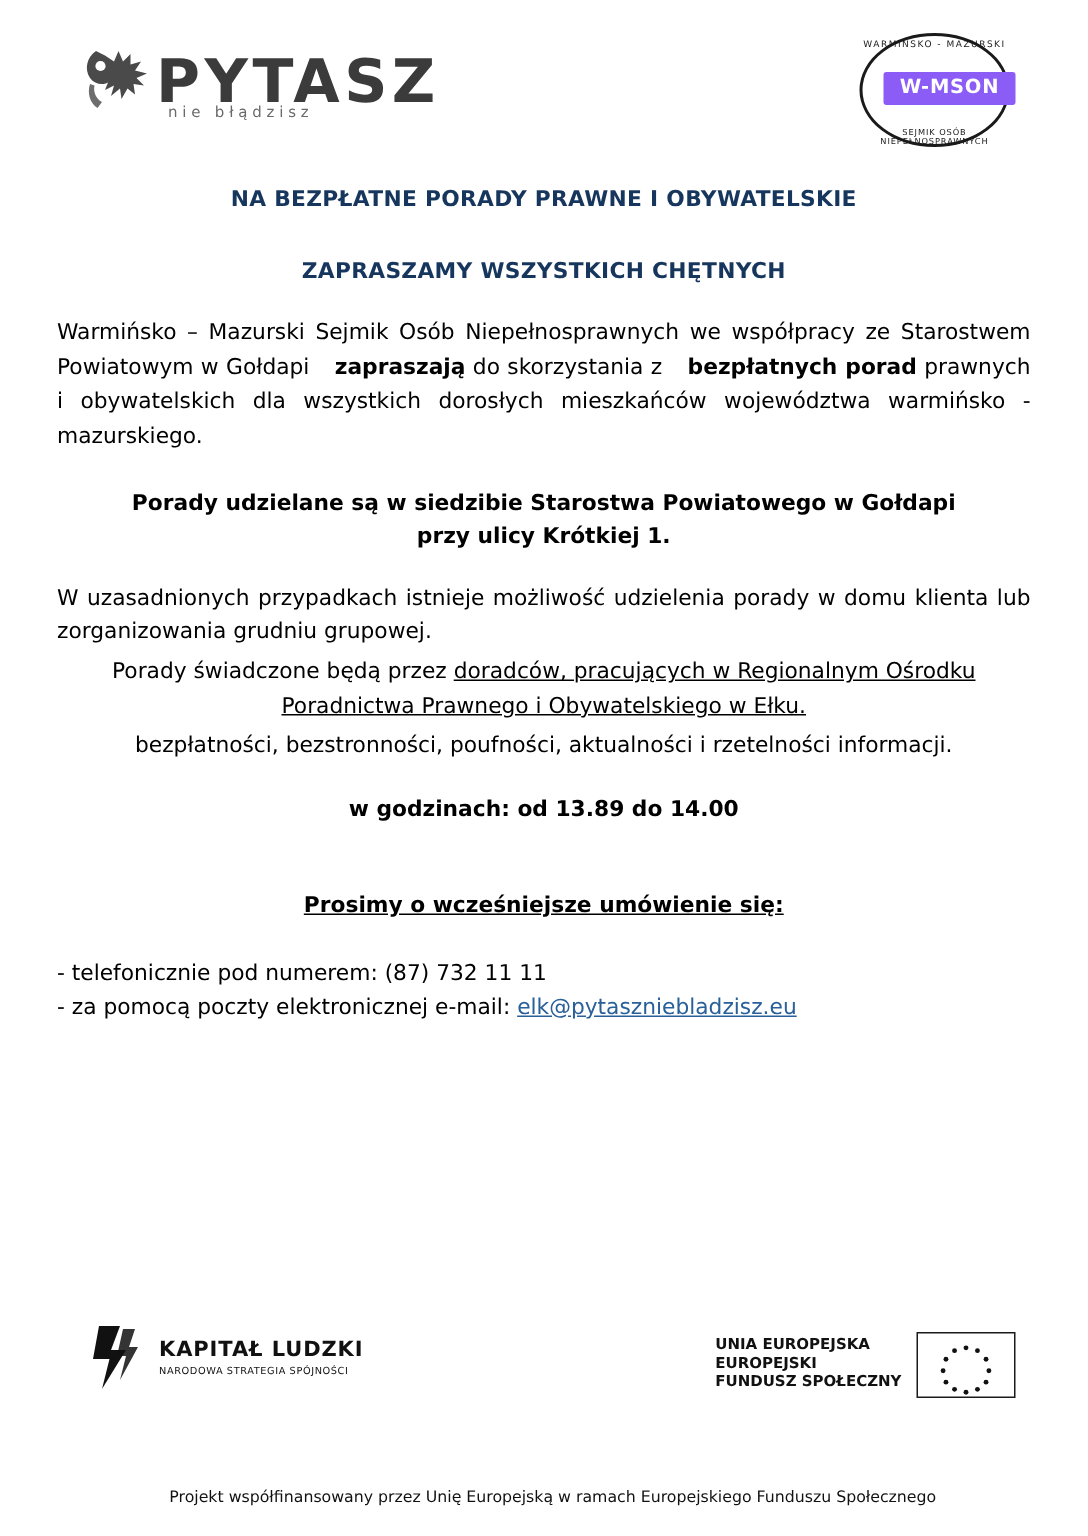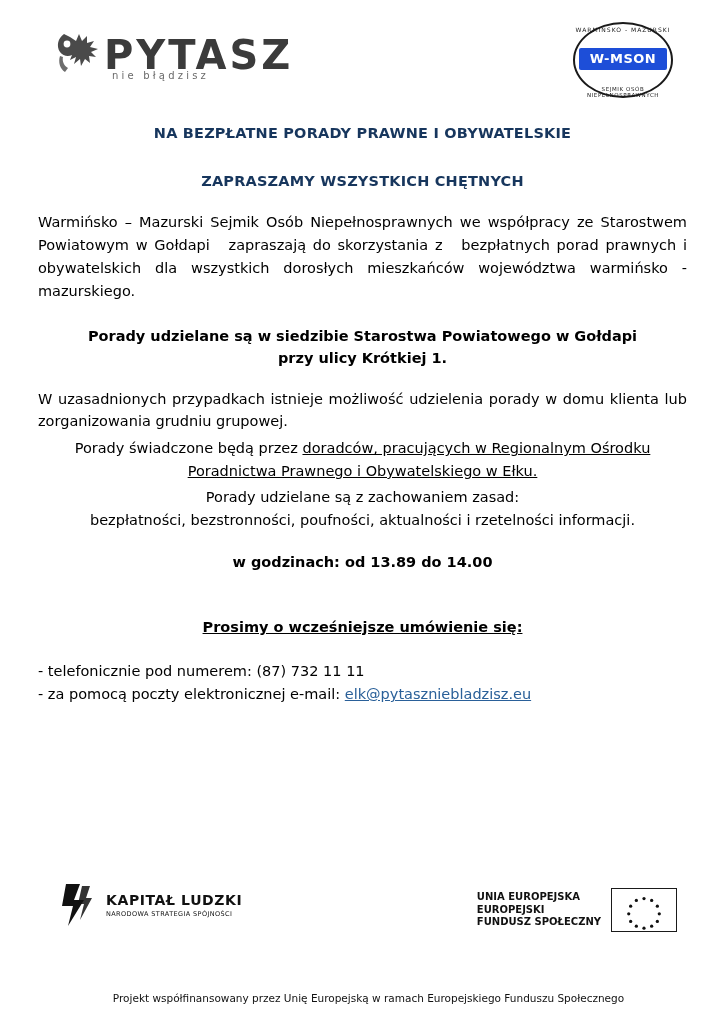--- a/index.html
+++ b/index.html
@@ -73,25 +73,25 @@
     left: 4px;
     top: 2px;
     width: 100px;
     height: 76px;
     border: 2px solid #1a1a1a;
     border-radius: 50% / 50%;
     box-sizing: border-box;
   }
   .logo-wmson .bar {
     position: absolute;
-    left: 10px;
+    left: 20px;
     top: 28px;
     width: 88px;
     height: 22px;
-    background: #1d4ed8;
+    background: #8b5cf6;
     border-radius: 2px;
   }
   .logo-wmson .bar span {
     display: block;
     color: #ffffff;
     font-size: 13px;
     font-weight: 700;
     text-align: center;
     line-height: 22px;
     letter-spacing: 0.5px;
@@ -132,21 +132,21 @@
   }
   .title-1 { margin-top: 26px; }
   .title-2 { margin-top: 22px; }
 
   p.para {
     margin: 18px 0 0 0;
     text-align: justify;
     font-size: 14.5px;
     line-height: 1.58;
   }
-  .bold { font-weight: 400; margin-left: 12px; }
+  .bold { font-weight: 700; margin-left: 12px; }
   .u { text-decoration: underline; }
 
   .block-center {
     margin-top: 22px;
     text-align: center;
     font-weight: 700;
     font-size: 14.5px;
     line-height: 1.55;
   }
   .note-center {
@@ -292,21 +292,20 @@
     </div>
 
     <p class="para">W uzasadnionych przypadkach istnieje możliwość udzielenia porady w domu klienta lub zorganizowania grudniu grupowej.</p>
 
     <div class="note-center">
       <span>Porady świadczone będą przez </span><span class="u">doradców, pracujących w Regionalnym Ośrodku</span><br>
       <span class="u">Poradnictwa Prawnego i Obywatelskiego w Ełku.</span>
     </div>
 
     <div class="note-center">
-      <div>Porady udzielane są z zachowaniem zasad:</div>
       <div>bezpłatności, bezstronności, poufności, aktualności i rzetelności informacji.</div>
     </div>
 
 
     <div class="hours">w godzinach: od 13.89 do 14.00</div>
 
     <div class="ask">Prosimy o wcześniejsze umówienie się:</div>
 
     <div class="contact">
       <div>- telefonicznie pod numerem: (87) 732 11 11</div>

